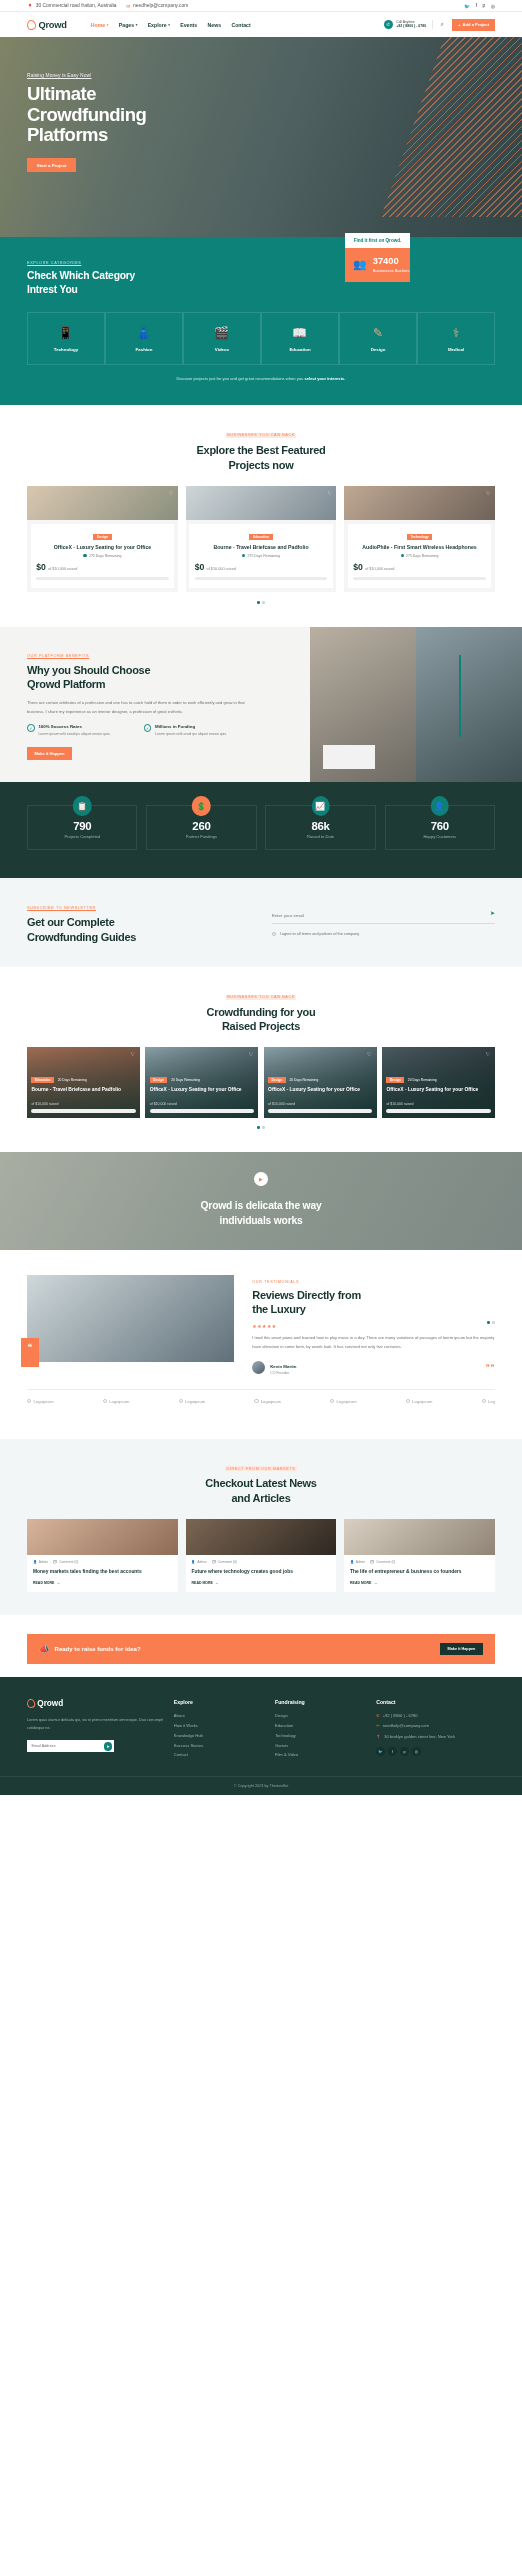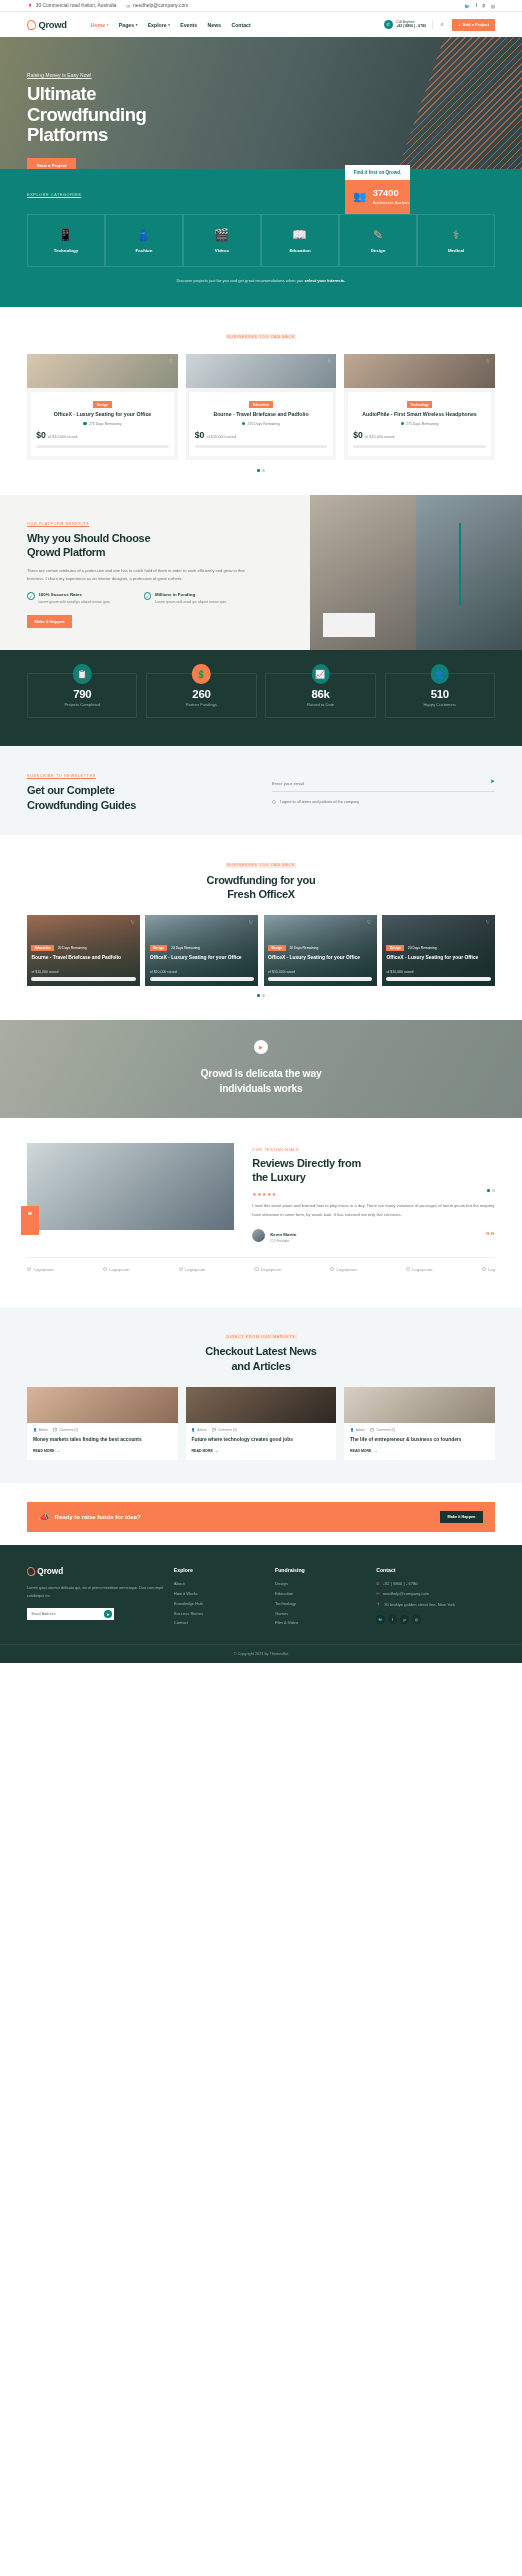--- a/index.html
+++ b/index.html
@@ -23,21 +23,21 @@
   .caret{font-size:3.3px}
   .nav-right{margin-left:auto;display:flex;align-items:center;gap:5.4px}
   .call{display:flex;align-items:center;gap:3.3px;padding-right:5.4px;border-right:0.5px solid #e6e6e6}
   .call-circle{width:9.3px;height:9.3px;border-radius:50%;background:#108a80;color:#fff;display:flex;align-items:center;justify-content:center;font-size:4.4px}
   .call-txt{font-size:3.3px;line-height:1.3;color:#4a4a4a}
   .call-txt b{display:block;font-size:3.5px;color:#1b3b36}
   .search-ico{width:8.7px;height:8.7px;display:flex;align-items:center;justify-content:center;font-size:6px;color:#1b3b36}
   .btn{background:#fa7d4f;color:#fff;border:none;font-family:inherit;font-weight:bold;cursor:pointer}
   .btn-add{height:12px;padding:0 6px;font-size:4.1px;display:flex;align-items:center;gap:2.2px}
   
-  .hero{height:132px;position:relative;overflow:hidden;background:linear-gradient(110deg,#c9c08a 0%,#8e9a8e 28%,#6e7e7f 55%,#4b5b5e 80%,#3d4f54 100%)}
+  .hero{height:200px;position:relative;overflow:hidden;background:linear-gradient(110deg,#c9c08a 0%,#8e9a8e 28%,#6e7e7f 55%,#4b5b5e 80%,#3d4f54 100%)}
   .hero:before{content:"";position:absolute;inset:0;background:rgba(40,60,58,.45)}
   .hero-diag{position:absolute;right:0;top:0;width:141px;height:180px;background:repeating-linear-gradient(-45deg,rgba(250,125,79,.55) 0 1.1px,transparent 1.1px 4.9px);clip-path:polygon(45% 0,100% 0,100% 100%,0 100%)}
   .hero-inner{position:relative;z-index:3;padding-top:32px}
   .eyebrow-u{font-size:4.9px;color:#f0f0f0;text-decoration:underline;letter-spacing:0.1px;display:inline-block}
   .hero h1{font-size:18.5px;line-height:1.12;color:#fff;margin-top:4.9px;letter-spacing:-0.5px;font-weight:bold}
   .hero-btn{margin-top:12px;height:14px;padding:0 9.8px;font-size:4.4px}
   
   .teal{background:#0c8279;position:relative;padding:18.5px 0 24px}
   .findit{position:absolute;top:-23px;left:318px;width:65px;height:15.2px;background:#fff;display:flex;align-items:center;justify-content:center;font-size:4.6px;font-weight:bold;color:#0c8279;z-index:5}
   .bizcard{position:absolute;top:-7.6px;left:318px;width:65px;height:34px;background:#fa7d4f;display:flex;align-items:center;gap:5.4px;padding-left:8.7px;z-index:6}
@@ -272,20 +272,24 @@
   <div class="wrap" style="position:relative">
     <div class="findit">Find it first on Qrowd.</div>
     <div class="bizcard">
       <span class="bc-ico">👥</span>
       <span>
         <span class="bc-n">37400</span>
         <span class="bc-l" style="display:block">Businesses Backers</span>
       </span>
     </div>
     <span class="eyebrow-t">EXPLORE CATEGORIES</span>
+    <h2>
+      <span>Check Which Category</span><br>
+      <span>Intrest You</span>
+    </h2>
     <div class="cats">
       <div class="cat">
           <span class="cat-ico">📱</span>
           <span class="cat-l">Technology</span>
         </div>
       <div class="cat">
           <span class="cat-ico">👗</span>
           <span class="cat-l">Fashion</span>
         </div>
       <div class="cat">
@@ -308,20 +312,24 @@
     <div class="teal-note">
       <span>Discover projects just for you and get great recomendations when you </span><b>select your interests.</b>
     </div>
   </div>
 </div>
 
 <div class="sec">
   <div class="wrap">
     <div class="center">
       <span class="eyebrow-o">BUSINESSES YOU CAN BACK</span>
+      <div class="h2" style="margin-top:4.9px">
+        <span>Explore the Best Featured</span><br>
+        <span>Projects now</span>
+      </div>
     </div>
     <div class="fcards">
       <div class="fcard">
         <div class="fimg f1">
             <span class="heart">♡</span>
           </div>
         <div class="fbody">
           <span class="tag">Design</span>
           <div class="fttl">OfficeX - Luxury Seating for your Office</div>
           <div class="fmeta">
@@ -428,21 +436,21 @@
         <div class="cnum">260</div>
         <div class="clab">Partner Fundings</div>
       </div>
     <div class="cbox">
         <span class="cic">📈</span>
         <div class="cnum">86k</div>
         <div class="clab">Raised to Date</div>
       </div>
     <div class="cbox">
         <span class="cic">👤</span>
-        <div class="cnum">510</div>
+        <div class="cnum">760</div>
         <div class="clab">Happy Customers</div>
       </div>
   </div>
 </div>
 
 <div class="nl">
   <div class="wrap nl-grid">
     <div>
       <span class="eyebrow-o" style="background:transparent;padding:0;text-decoration:underline">SUBSCRIBE TO NEWSLETTER</span>
       <div class="h2" style="margin-top:4.4px">
@@ -462,21 +470,21 @@
     </div>
   </div>
 </div>
 
 <div class="sec">
   <div class="wrap">
     <div class="center">
       <span class="eyebrow-o">BUSINESSES YOU CAN BACK</span>
       <div class="h2" style="margin-top:4.9px">
         <span>Crowdfunding for you</span><br>
-        <span>Fresh OfficeX</span>
+        <span>Raised Projects</span>
       </div>
     </div>
     <div class="rcards">
       <div class="rcard r1">
           <span class="rheart">♡</span>
           <div class="rc-in">
         <div class="rrow">
               <span class="rtag">Education</span>
               <span class="rtime">20 Days Remaining</span>
             </div>

